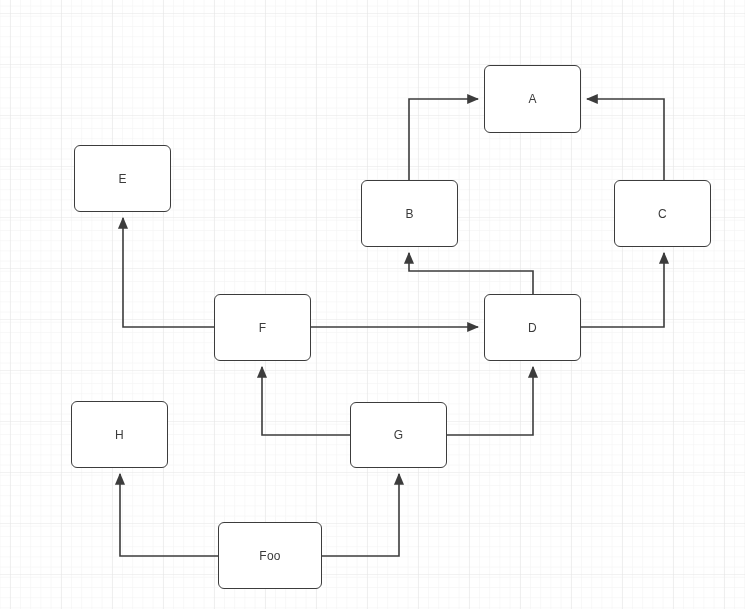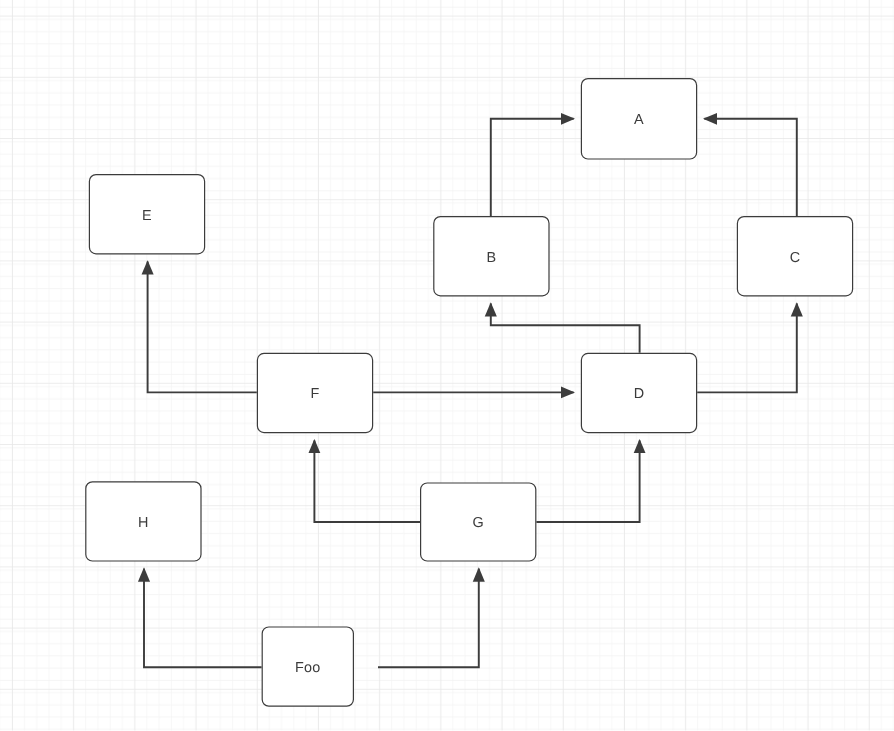--- a/index.html
+++ b/index.html
@@ -108,18 +108,18 @@
     </div>
     <div class="node" style="left: 484px; top: 294px; width: 97px; height: 67px;">
       <span class="node-label">D</span>
     </div>
     <div class="node" style="left: 71px; top: 401px; width: 97px; height: 67px;">
       <span class="node-label">H</span>
     </div>
     <div class="node" style="left: 350px; top: 402px; width: 97px; height: 66px;">
       <span class="node-label">G</span>
     </div>
-    <div class="node" style="left: 218px; top: 522px; width: 77px; height: 67px;">
+    <div class="node" style="left: 218px; top: 522px; width: 104px; height: 67px;">
       <span class="node-label">Foo</span>
     </div>
   </div>
 
 </div>
 
 </body></html>

